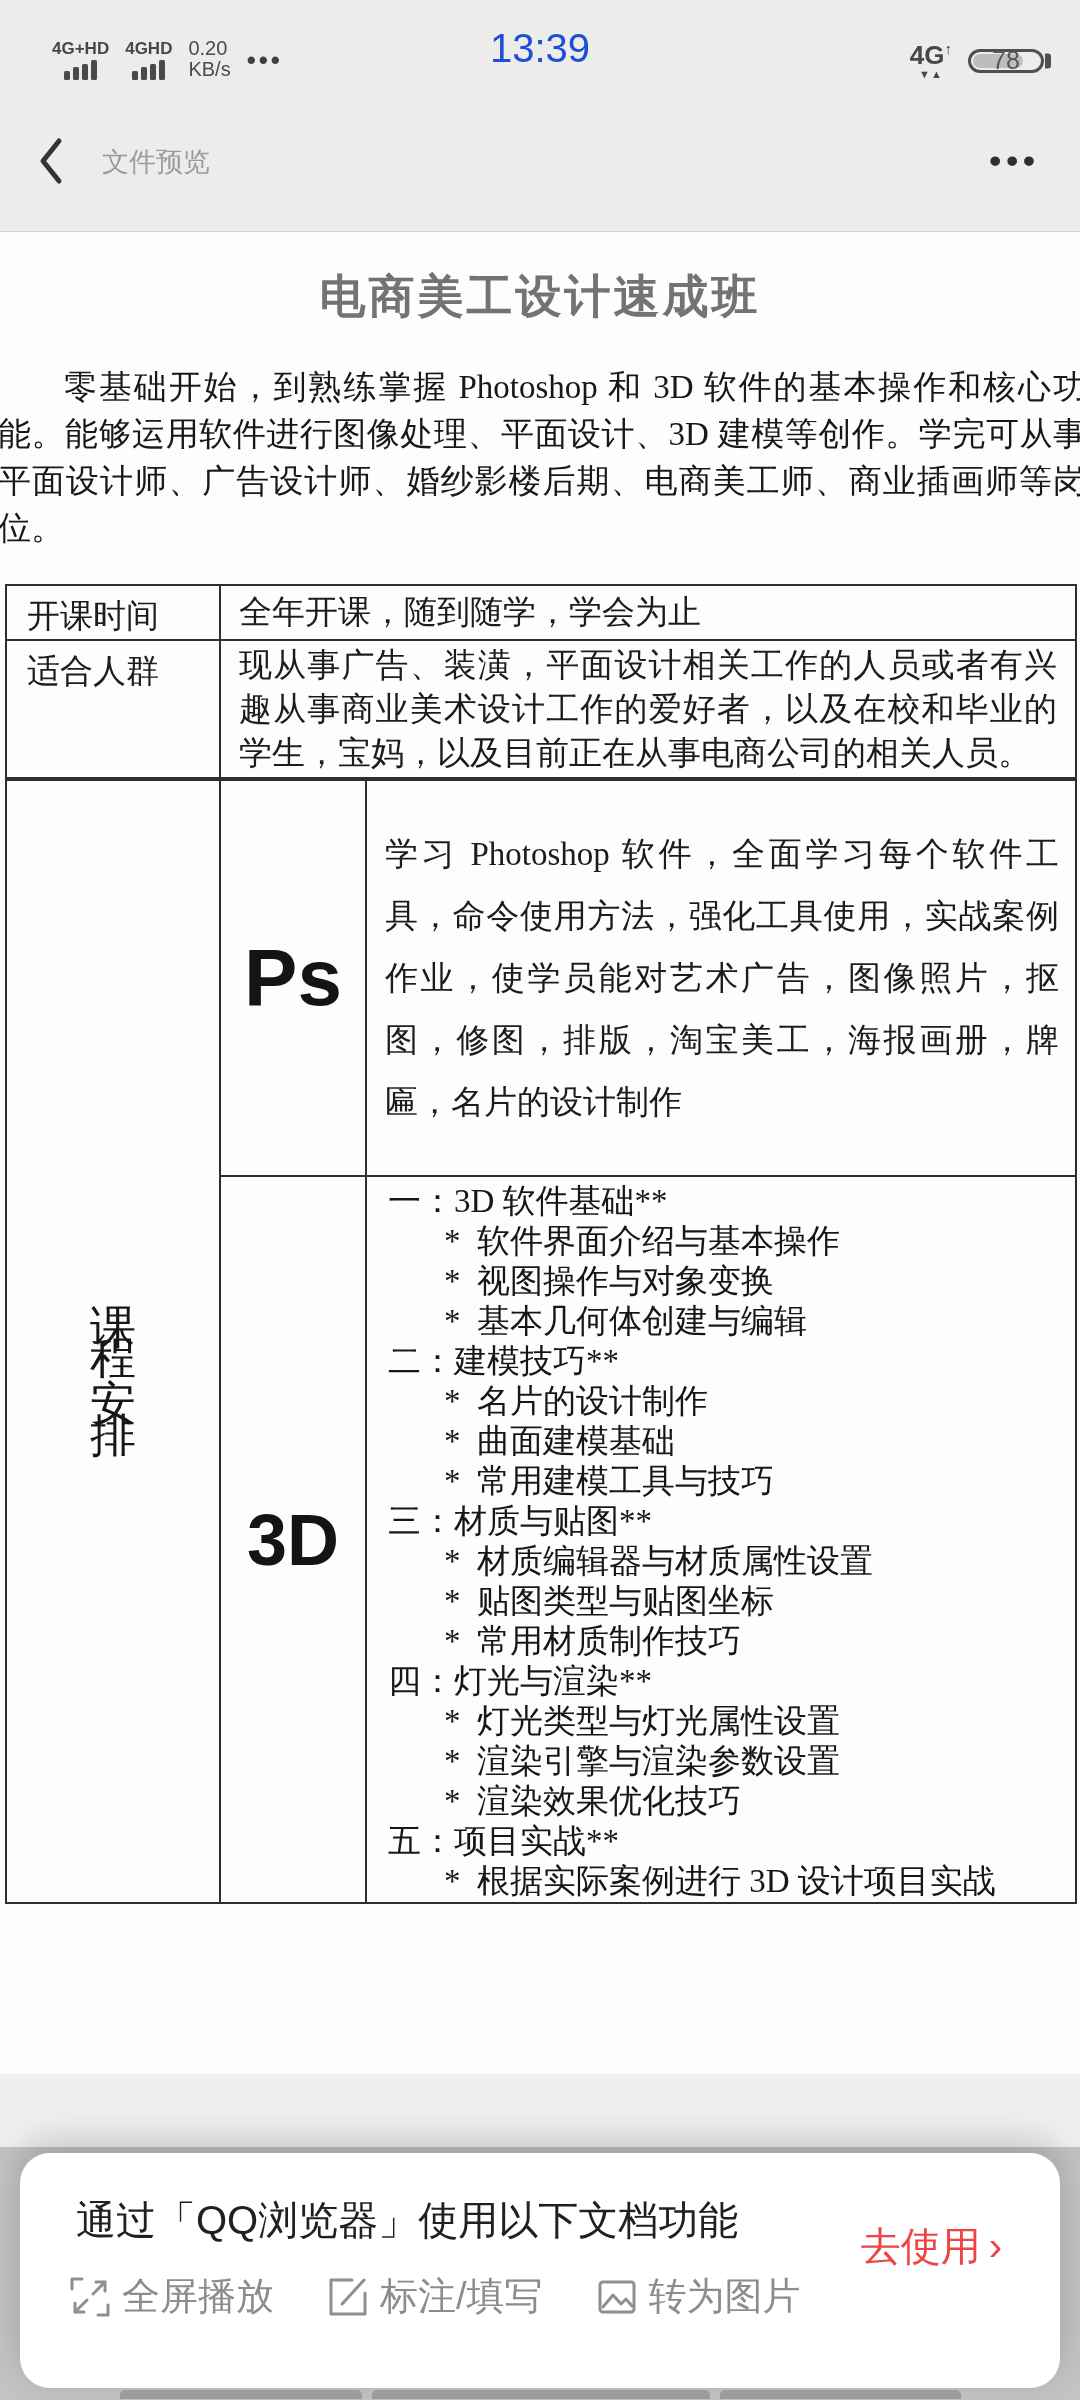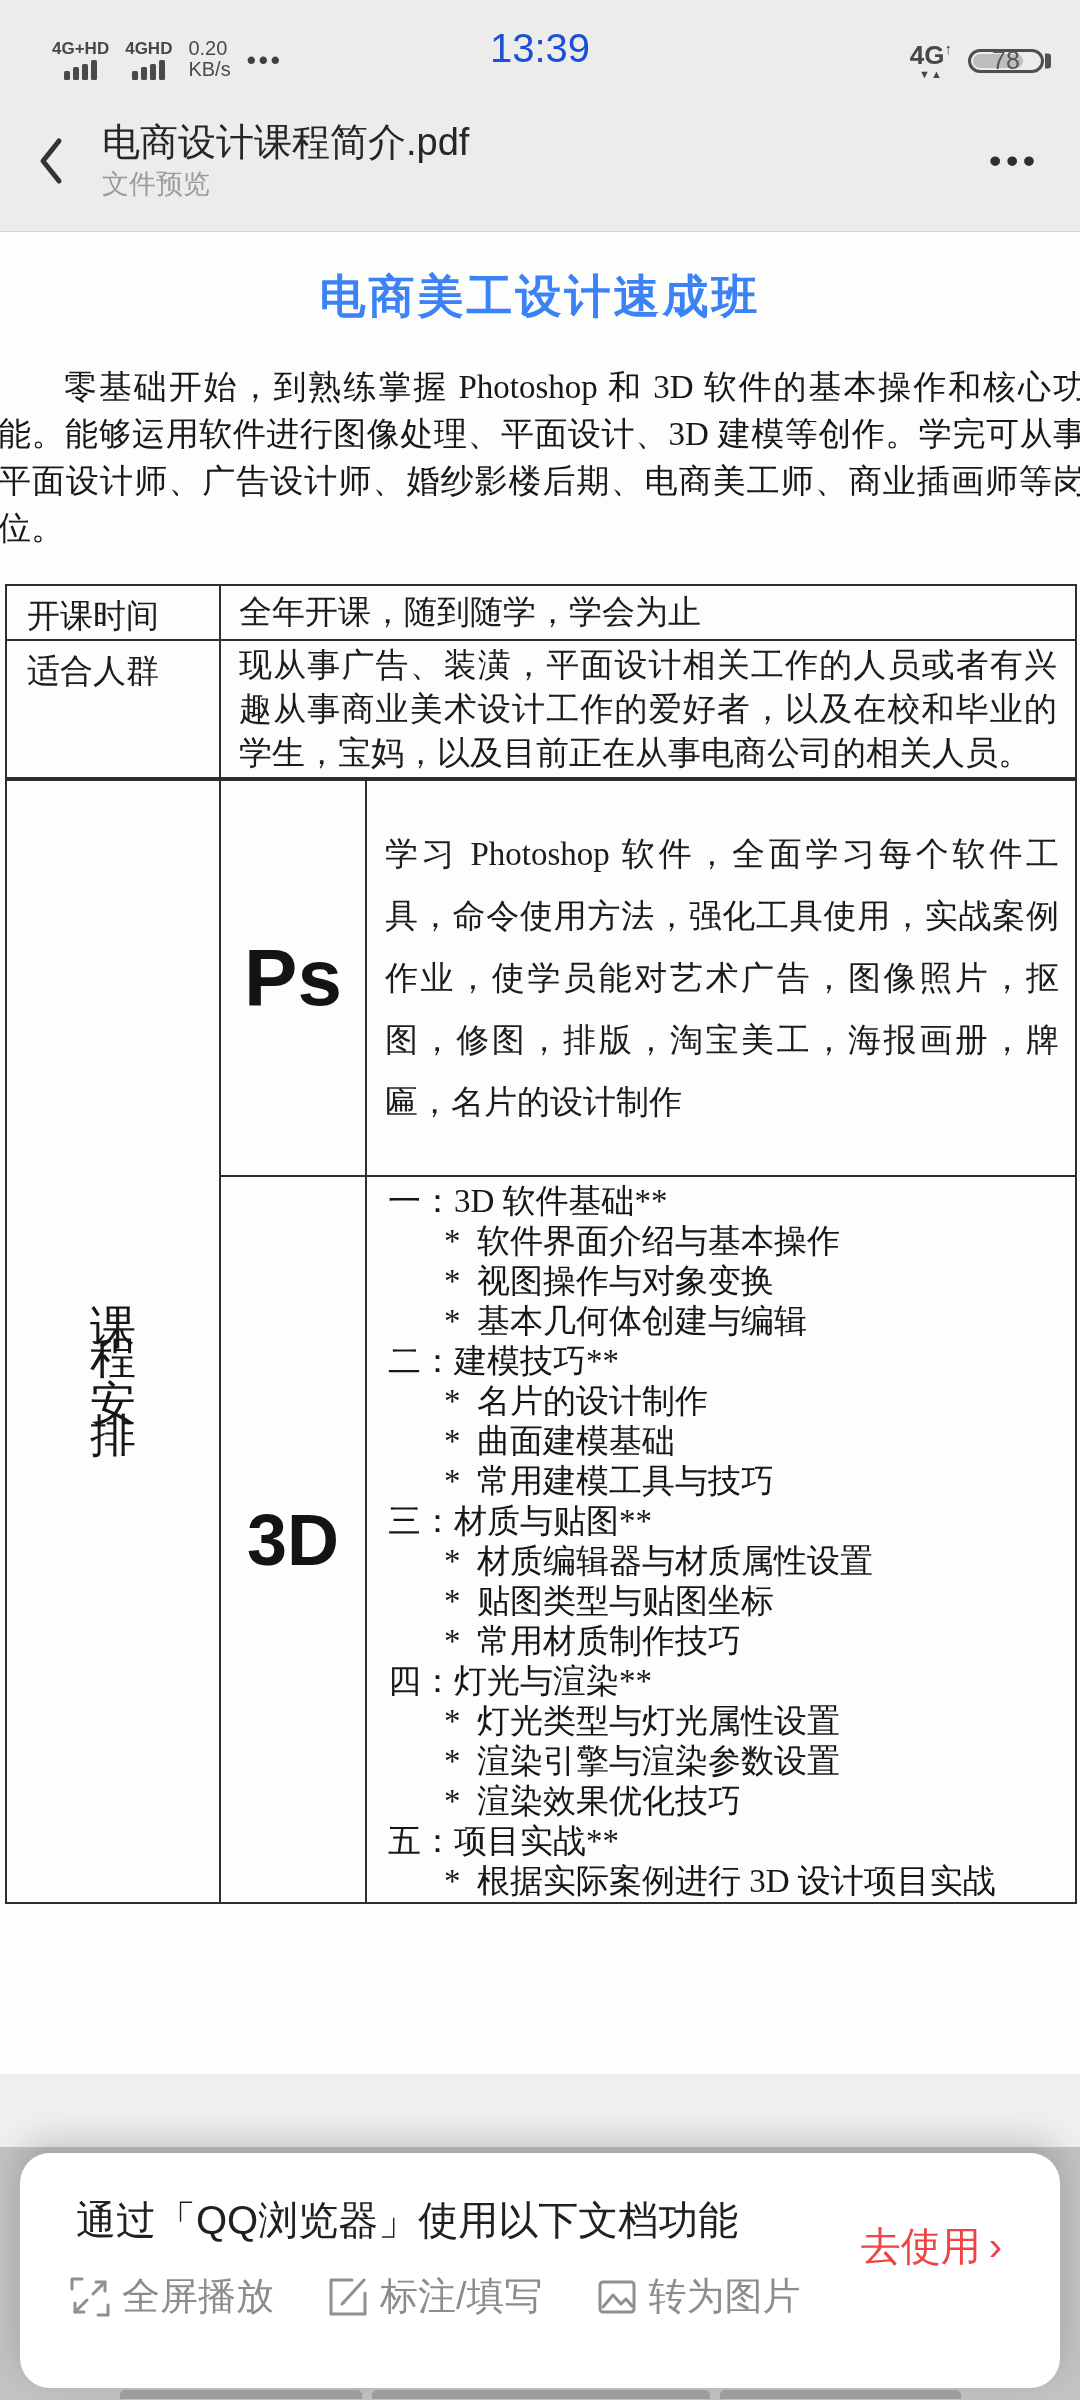--- a/index.html
+++ b/index.html
@@ -50,21 +50,21 @@
   .hdr-title{font-size:38px;color:#262626;}
   .hdr-sub{font-size:27px;color:#9b9b9b;margin-top:4px;}
   .hdr-menu{margin-left:auto;font-size:34px;font-weight:bold;color:#2f2f2f;letter-spacing:5px;}
   
   .page{
     background:#fdfdfc;height:1842px;box-sizing:border-box;position:relative;
     color:#1c1c1c;
   }
   .doc-title{
     padding-top:34px;text-align:center;font-size:46px;font-weight:bold;
-    letter-spacing:3px;color:#3b82f6;font-family:"Liberation Sans",sans-serif;
+    letter-spacing:3px;color:#737373;font-family:"Liberation Sans",sans-serif;
   }
   .doc-intro{
     margin:36px -6px 0 -2px;font-size:33px;line-height:47px;text-align:justify;
     text-indent:2em;font-family:"Liberation Serif","DejaVu Serif",serif;color:#181818;
   }
   table.course{
     border-collapse:collapse;margin:32px 3px 0 5px;width:1072px;
     font-family:"Liberation Serif","DejaVu Serif",serif;table-layout:fixed;
   }
   table.course td{border:2px solid #2e2e2e;box-sizing:border-box;}
@@ -168,21 +168,20 @@
     </div>
   </div>
 
   <div class="appheader">
     <div class="back-btn">
       <svg width="30" height="52" viewBox="0 0 30 52">
         <polyline points="24,6 8,26 24,46" fill="none" stroke="#333" stroke-width="5" stroke-linecap="round" stroke-linejoin="round"></polyline>
       </svg>
     </div>
     <div class="hdr-text">
-      <div class="hdr-title">电商设计课程简介.pdf</div>
       <div class="hdr-sub">文件预览</div>
     </div>
     <div class="hdr-menu">•••</div>
   </div>
 </div>
 
 <div class="page">
   <div class="doc-title">电商美工设计速成班</div>
   <div class="doc-intro">零基础开始，到熟练掌握 Photoshop 和 3D 软件的基本操作和核心功能。能够运用软件进行图像处理、平面设计、3D 建模等创作。学完可从事平面设计师、广告设计师、婚纱影楼后期、电商美工师、商业插画师等岗位。</div>
 

